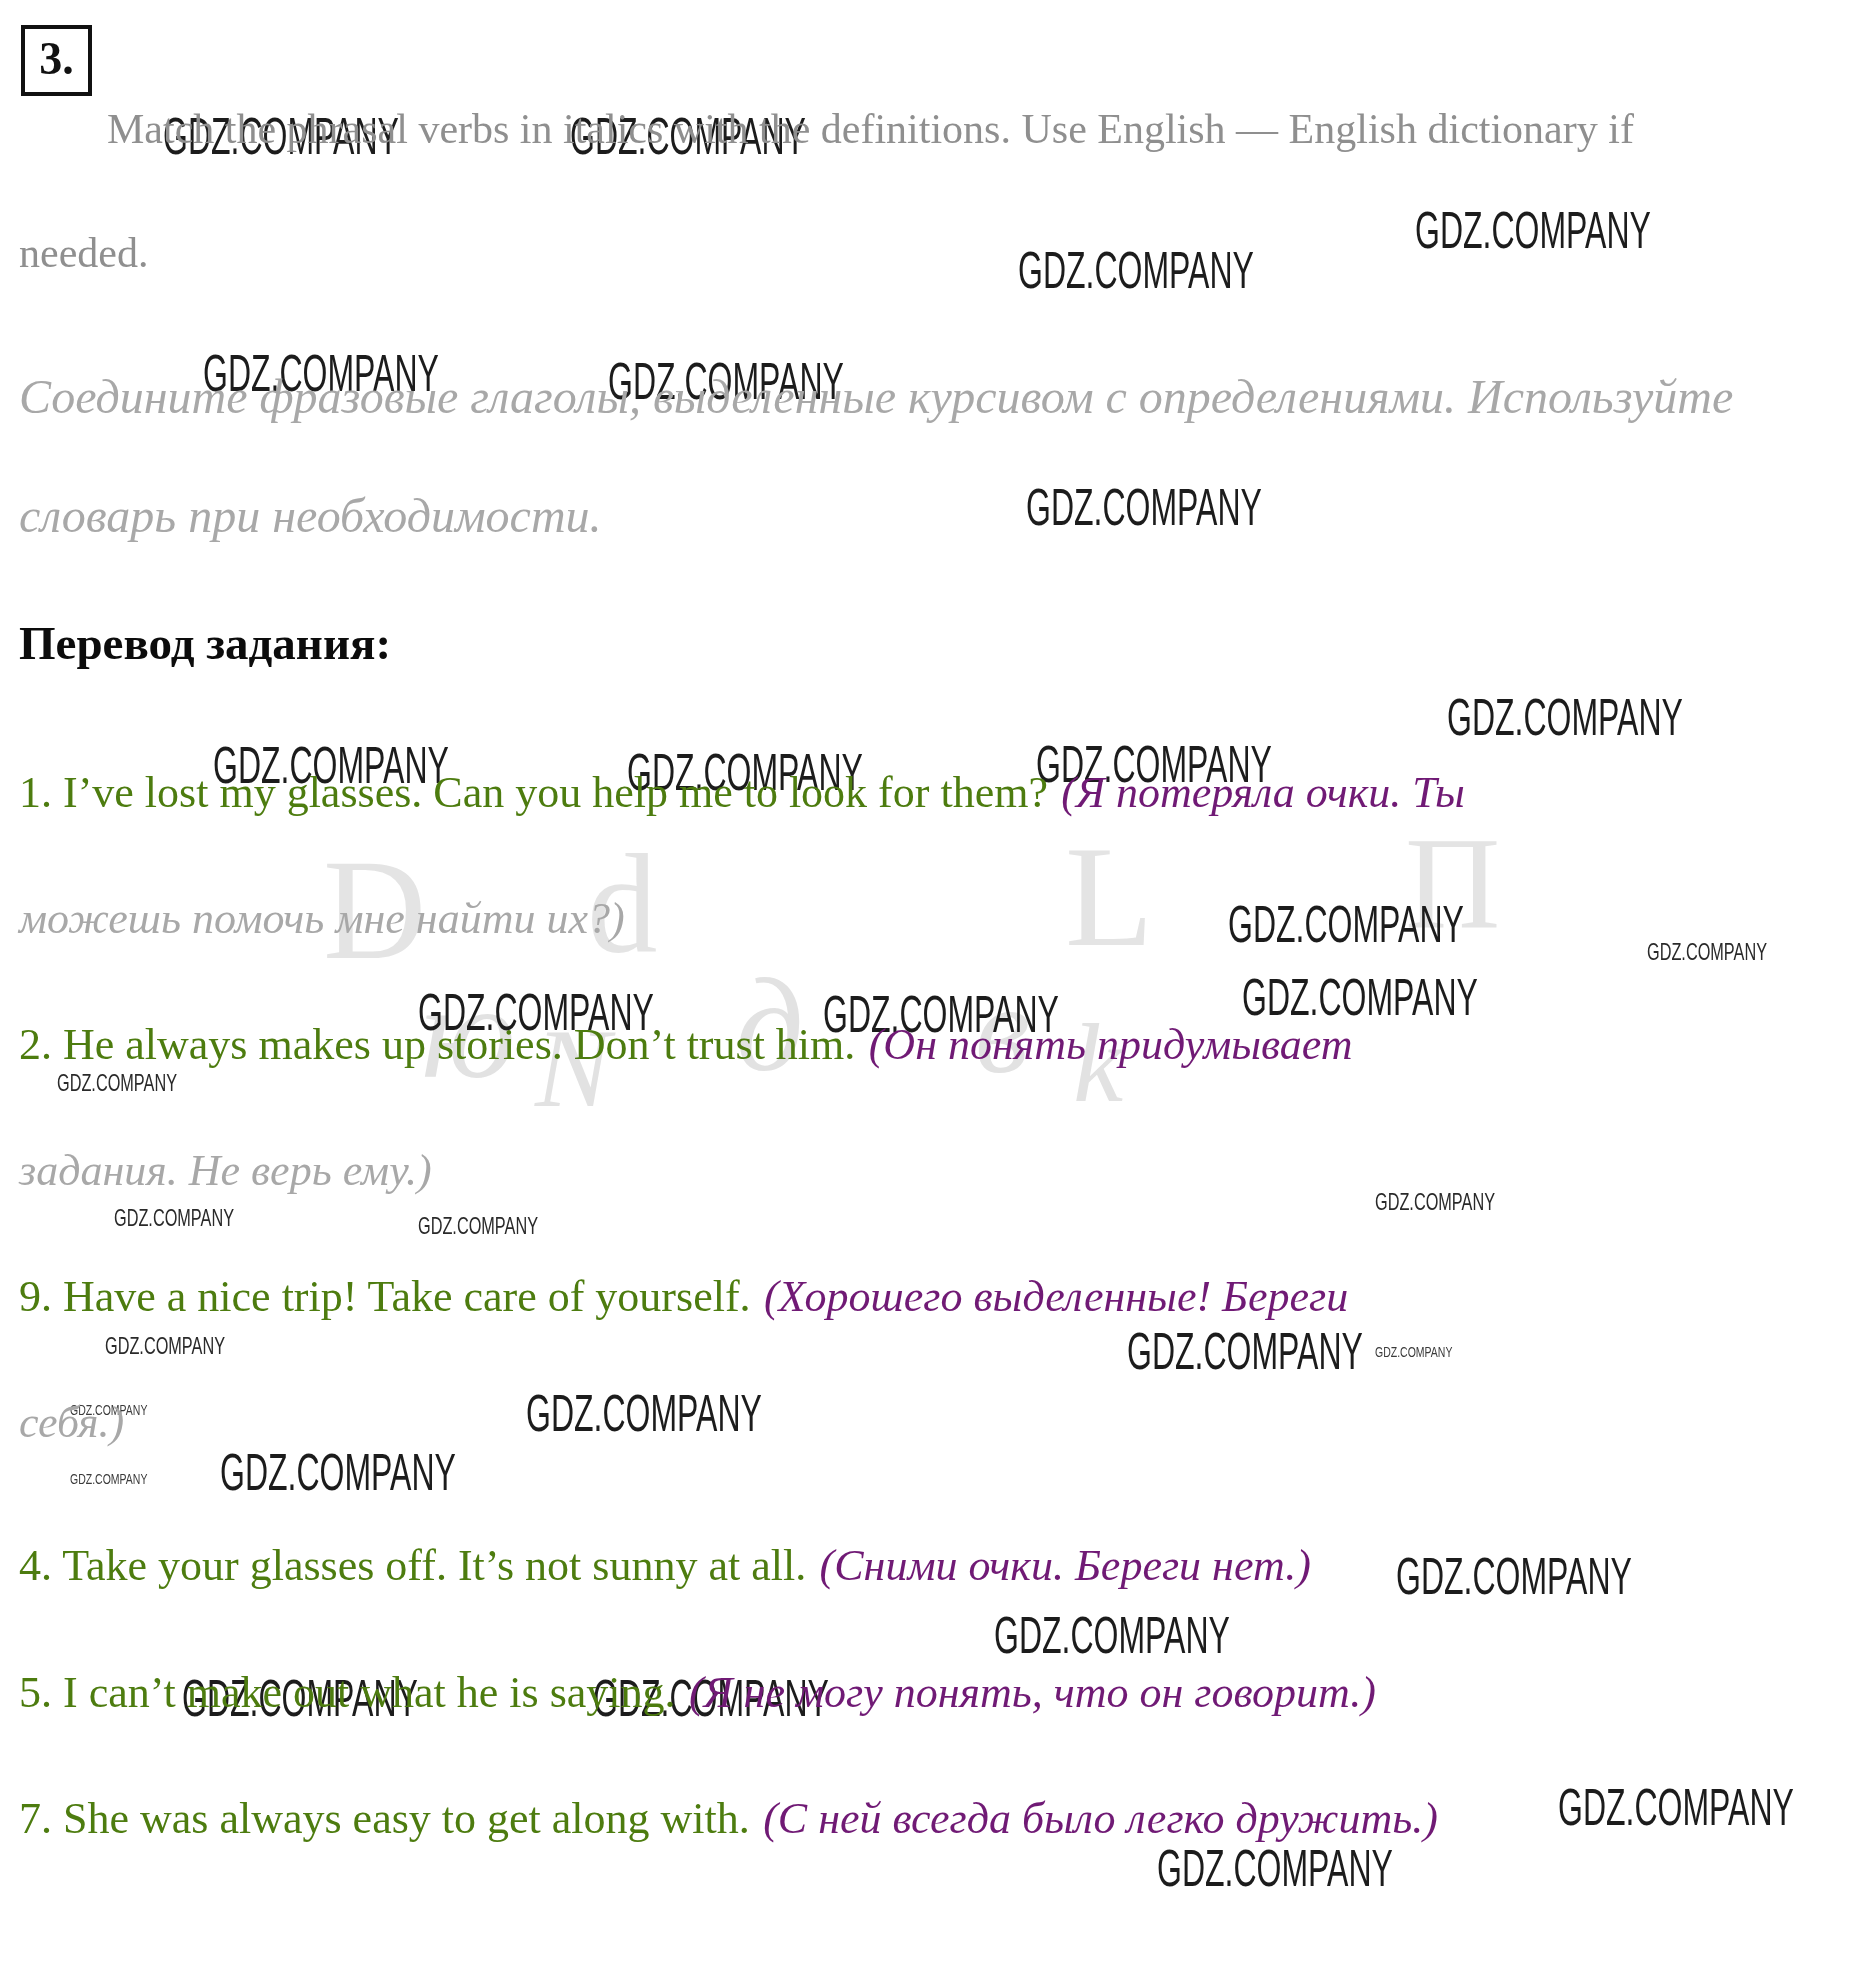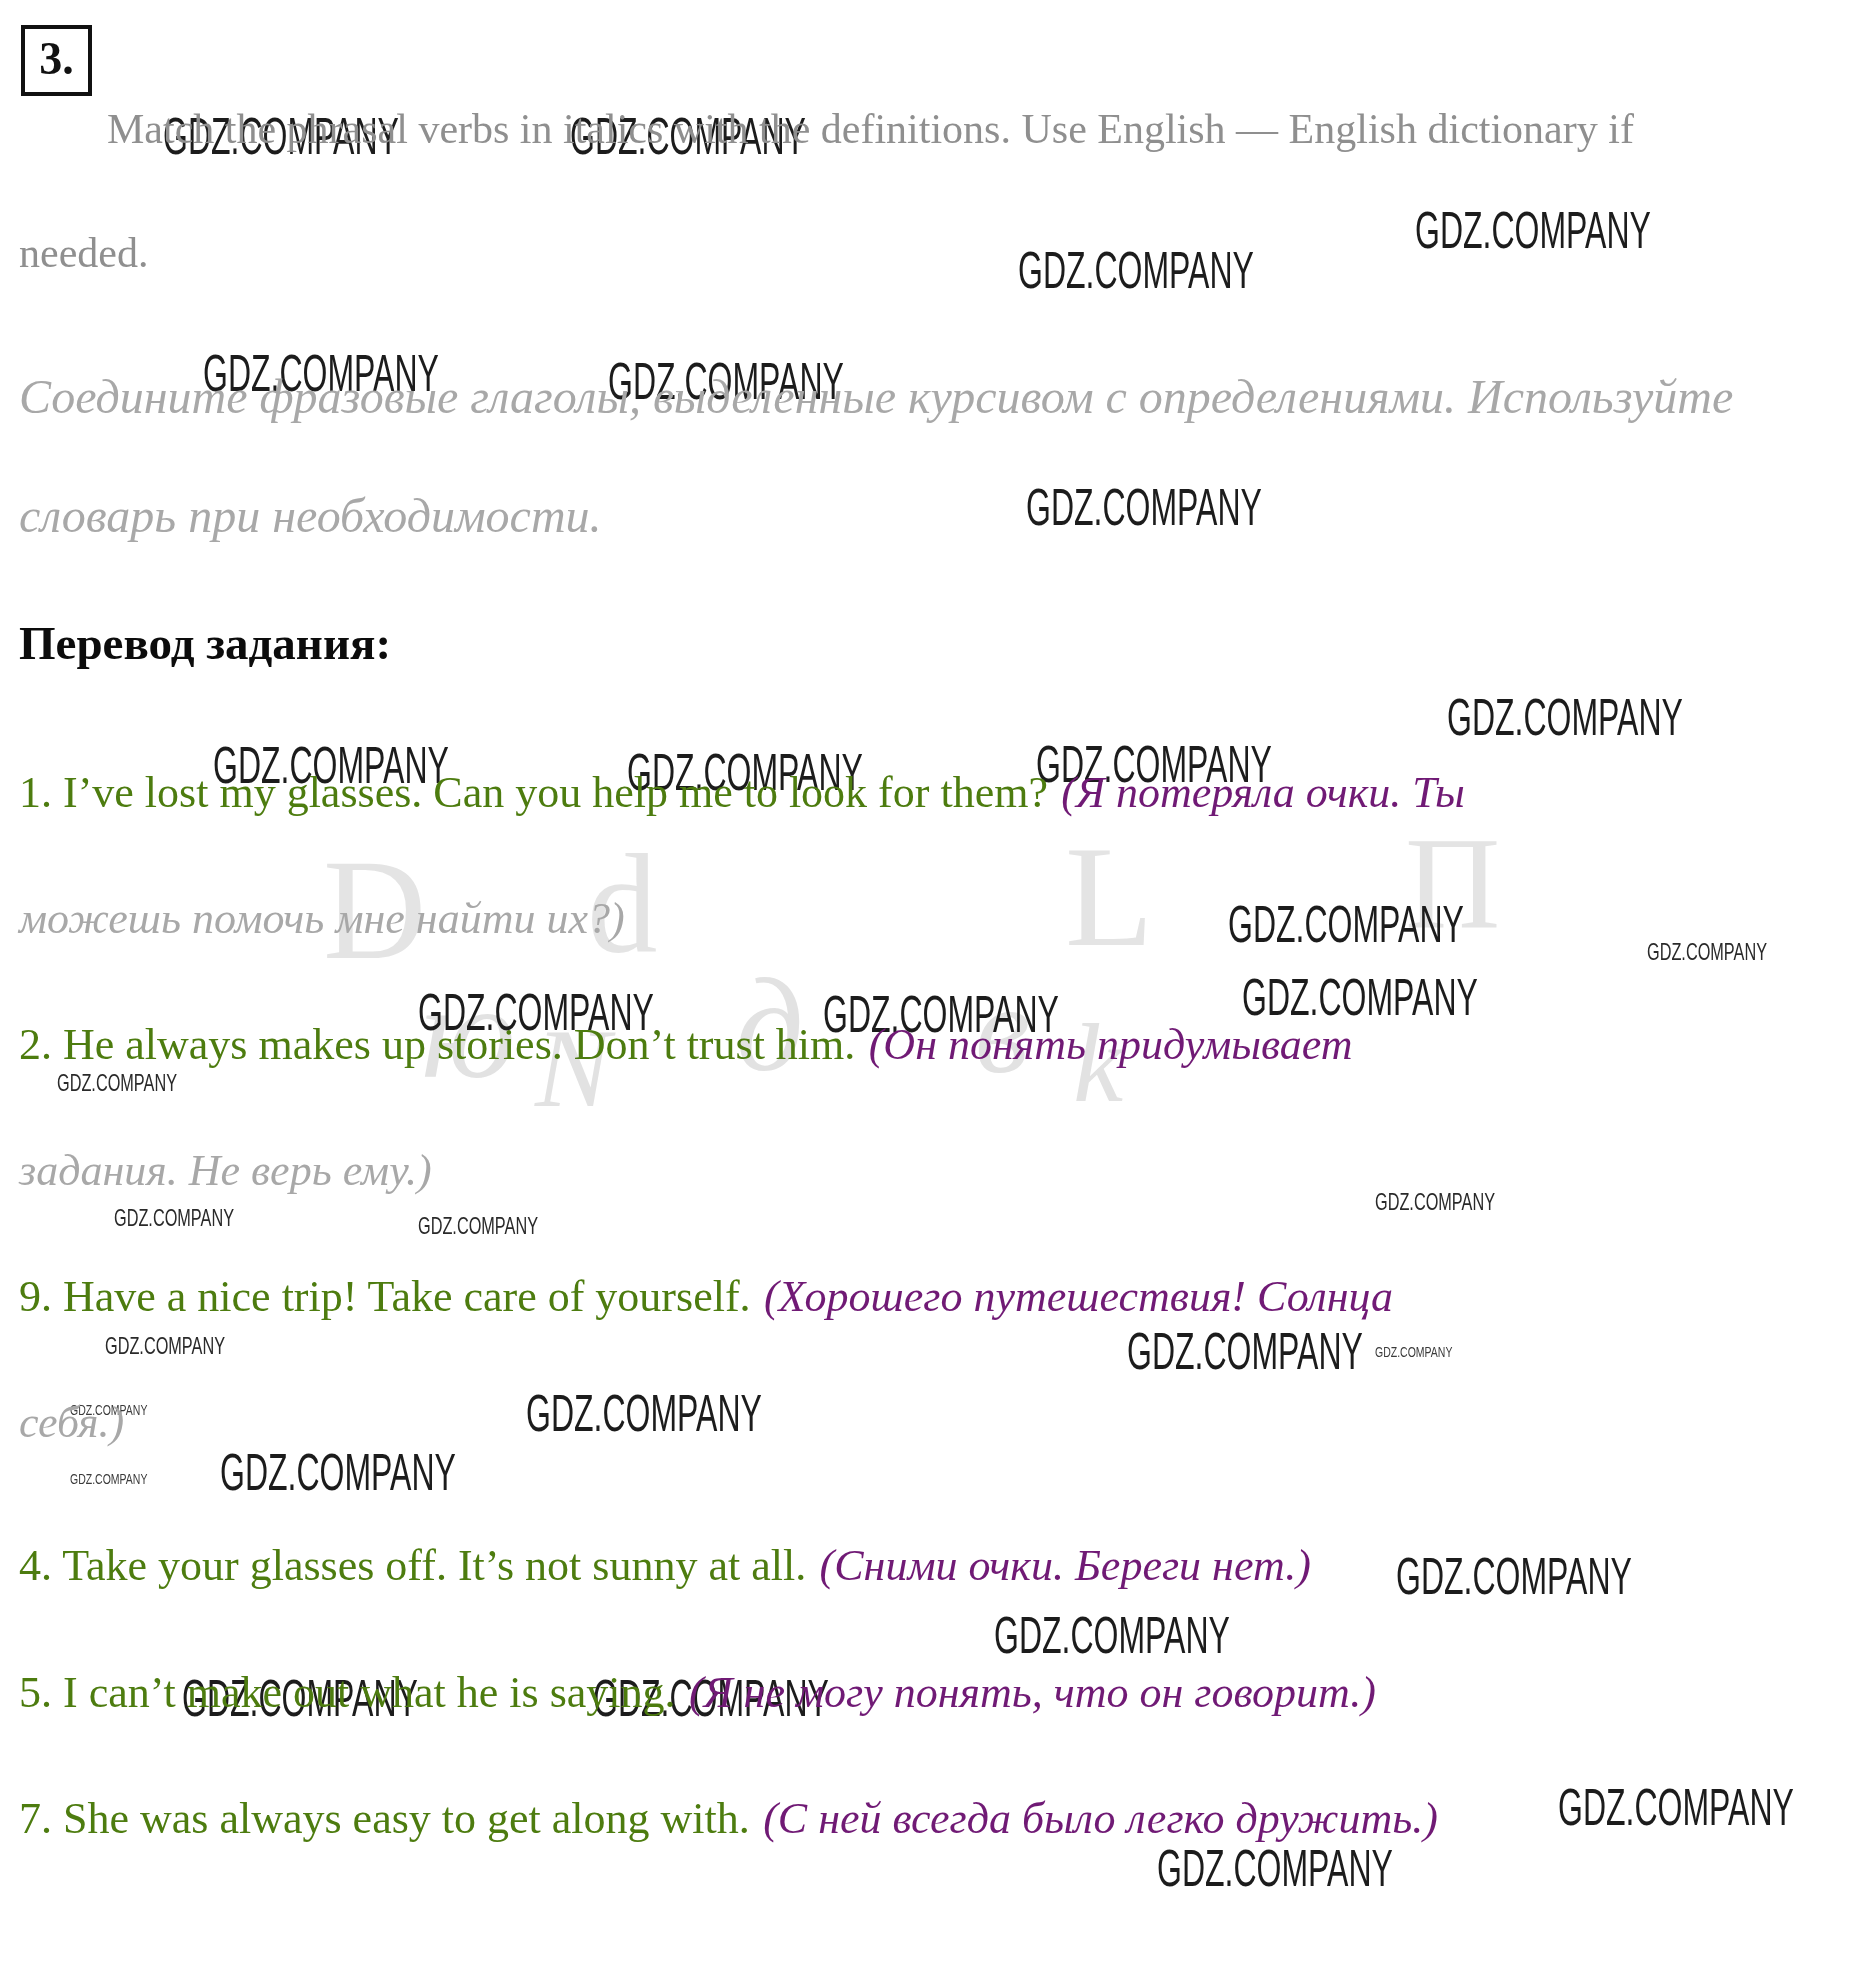--- a/index.html
+++ b/index.html
@@ -60,21 +60,21 @@
   <div class="line gs fg" style="left:19px;top:224px;font-size:48px;">словарь при необходимости.</div>
 
   <div class="line heading fg" style="left:19px;top:289px;">Перевод задания:</div>
 
   <div class="line fg" style="left:19px;top:375px;"><span class="b">1. I’ve lost my glasses. Can you help me to look for them?</span><span class="g">(Я потеряла очки. Ты</span></div>
   <div class="line fg" style="left:19px;top:438px;"><span class="gs">можешь помочь мне найти их?)</span></div>
 
   <div class="line fg" style="left:19px;top:501px;"><span class="b">2. He always makes up stories. Don’t trust him.</span><span class="g">(Он понять придумывает</span></div>
   <div class="line fg" style="left:19px;top:564px;"><span class="gs">задания. Не верь ему.)</span></div>
 
-  <div class="line fg" style="left:19px;top:627px;"><span class="b">9. Have a nice trip! Take care of yourself.</span><span class="g">(Хорошего путешествия! Солнца</span></div>
+  <div class="line fg" style="left:19px;top:627px;"><span class="b">9. Have a nice trip! Take care of yourself.</span><span class="g">(Хорошего выделенные! Береги</span></div>
   <div class="line fg" style="left:19px;top:690px;"><span class="gs">себя.)</span></div>
 
   <div class="line fg" style="left:19px;top:770px;"><span class="b">4. Take your glasses off. It’s not sunny at all.</span><span class="g">(Сними очки. Береги нет.)</span></div>
 
   <div class="line fg" style="left:19px;top:834px;"><span class="b">5. I can’t make out what he is saying.</span><span class="g">(Я не могу понять, что он говорит.)</span></div>
 
   <div class="line fg" style="left:19px;top:897px;"><span class="b">7. She was always easy to get along with.</span><span class="g">(С ней всегда было легко дружить.)</span></div>
 
   <div class="line fg" style="left:19px;top:1025px;"></div>
 

